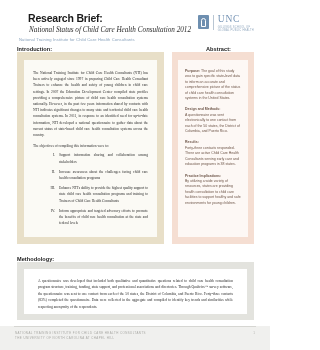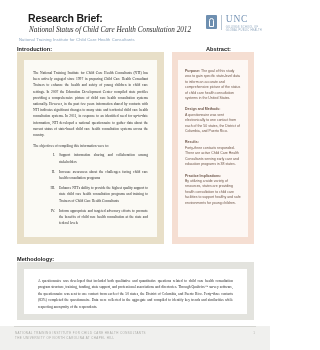--- a/index.html
+++ b/index.html
@@ -59,21 +59,21 @@
     color: #8aa3bd;
     letter-spacing: 0.12px;
     line-height: 6px;
     margin: 2.5px 0 0 0;
     white-space: nowrap;
   }
 
   
   .logo {
     position: absolute;
-    right: 8px;
+    right: 16px;
     top: 15px;
     display: flex;
     align-items: flex-start;
     gap: 3px;
   }
   .logo-seal {
     width: 11px;
     height: 14px;
     background: #6e8fb0;
     border-radius: 1px;

